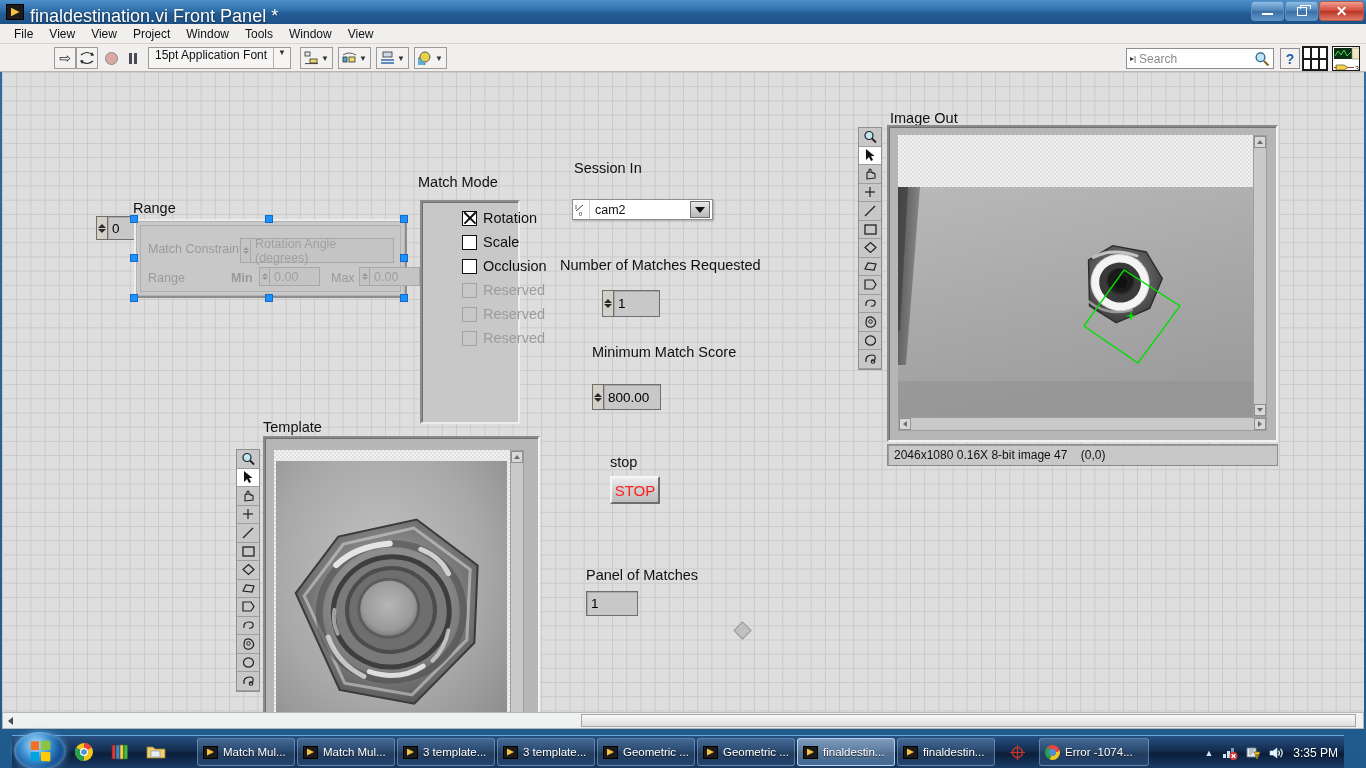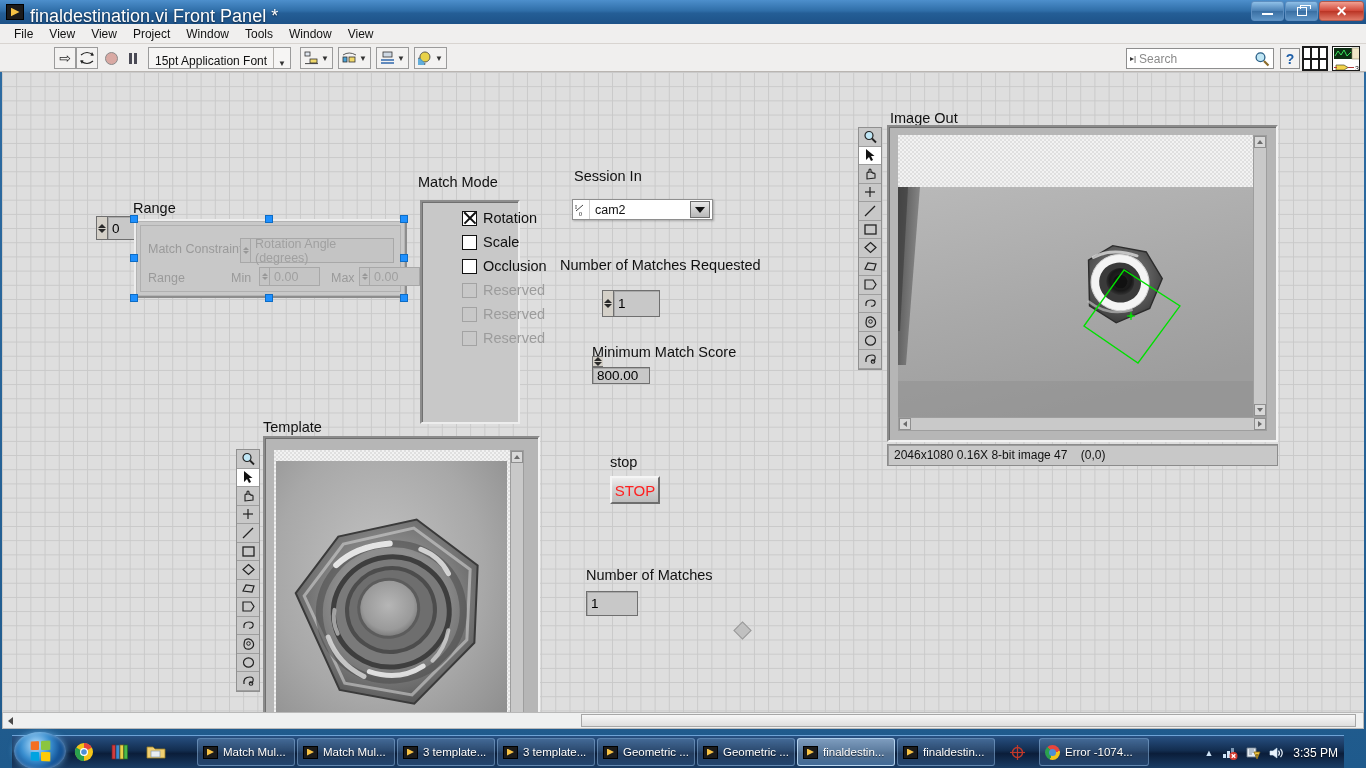--- a/index.html
+++ b/index.html
@@ -70,21 +70,21 @@
     width:22px;height:22px;border:1px solid #9b9b9b;background:#f3f2f1;
     display:flex;align-items:center;justify-content:center; position:relative;
   }
   .tbtn.nb { border:none; background:transparent; }
   .arrow-run { font-size:14px; color:#222; }
   .circ { width:13px;height:13px;border-radius:50%;background:#d9a9a3;border:1px solid #8a8a8a; }
   .pausebars { display:flex; gap:2px; }
   .pausebars i { display:block; width:3px;height:11px;background:#4a4a55; }
   .fontbox {
     height:22px; border:1px solid #9b9b9b; background:#f6f5f4;
-    display:flex;align-items:flex-end; font-size:12px; color:#111;
+    display:flex;align-items:flex-start; font-size:12px; color:#111;
   }
   .fontbox .lbl { padding:0 6px; white-space:nowrap; }
   .fontbox .sep { width:1px;height:20px;background:#b5b2ae; }
   .fontbox .cv { width:16px;text-align:center;font-size:8px;color:#333; }
   .align-btn {
     height:22px;border:1px solid #9b9b9b;background:#f3f2f1;
     display:flex;align-items:center;gap:2px;padding:0 3px;
   }
   .align-btn .cv{font-size:8px;color:#333;}
   .searchwrap {
@@ -481,21 +481,21 @@
         <div style="position:absolute;left:7px;top:16px;" class="dim-text">Match Constraints</div>
         <div style="position:absolute;left:99px;top:12px;display:flex;height:25px;">
           <div class="dim-spin">
               <i class="up"></i>
               <i class="dn"></i>
             </div>
           <div class="dim-field" style="width:144px;">Rotation Angle (degrees)</div>
         </div>
 
         <div style="position:absolute;left:7px;top:45px;" class="dim-text">Range</div>
-        <div style="position:absolute;left:90px;top:45px;" class="dim-text">Min</div>
+        <div style="position:absolute;left:90px;top:45px;font-weight:bold;" class="dim-text">Min</div>
         <div style="position:absolute;left:118px;top:41px;display:flex;height:19px;">
           <div class="dim-spin">
               <i class="up"></i>
               <i class="dn"></i>
             </div>
           <div class="dim-field" style="width:51px;">0.00</div>
         </div>
         <div style="position:absolute;left:190px;top:45px;" class="dim-text">Max</div>
         <div style="position:absolute;left:218px;top:41px;display:flex;height:19px;">
           <div class="dim-spin">
@@ -537,21 +537,21 @@
       <div class="chkrow">
         <span class="chkbox dim"></span>
         <span class="chktxt dim">Reserved</span>
       </div>
       <div class="chkrow">
         <span class="chkbox dim"></span>
         <span class="chktxt dim">Reserved</span>
       </div>
     </div>
 
-    <div class="lv-label" style="left:572px; top:96px;">Session In</div>
+    <div class="lv-label" style="left:572px; top:88px;">Session In</div>
     <div class="ring" style="left:570px; top:127px; width:141px;">
       <div class="refnum">
         <svg width="14" height="15" viewBox="0 0 14 15">
           <text x="1" y="7" font-size="6" fill="#111" font-family="serif">I</text>
           <line x1="2" y1="9" x2="9" y2="3" stroke="#111" stroke-width="0.8"></line>
           <text x="5" y="14" font-size="6" fill="#111" font-family="serif">0</text>
         </svg>
       </div>
       <div class="rv">cam2</div>
       <div class="rbtn"></div>
@@ -560,34 +560,34 @@
     <div class="lv-label" style="left:558px; top:185px;">Number of Matches Requested</div>
     <div class="num-ctl" style="left:600px; top:218px; height:27px;">
       <div class="spin">
           <i class="up"></i>
           <i class="dn"></i>
         </div>
       <div class="num-field" style="width:47px;">1</div>
     </div>
 
     <div class="lv-label" style="left:590px; top:272px;">Minimum Match Score</div>
-    <div class="num-ctl" style="left:590px; top:284px; height:26px;flex-direction:column;">
+    <div class="num-ctl" style="left:590px; top:312px; height:26px;">
       <div class="spin">
           <i class="up"></i>
           <i class="dn"></i>
         </div>
       <div class="num-field" style="width:58px;">800.00</div>
     </div>
 
     <div class="lv-label" style="left:608px; top:382px;">stop</div>
     <div class="stopbtn" style="left:608px; top:404px;">
       <span>STOP</span>
     </div>
 
-    <div class="lv-label" style="left:584px; top:495px;">Number of Matches</div>
+    <div class="lv-label" style="left:584px; top:495px;">Panel of Matches</div>
     <div class="num-field" style="position:absolute;left:584px; top:519px; width:52px; height:25px;">1</div>
 
     <div class="lv-label" style="left:261px; top:347px;">Template</div>
     <div class="imaq" style="left:234px; top:364px; width:304px; height:352px;">
       <div class="imaq-frame" style="left:27px; top:0; width:277px; height:348px;"></div>
 
       <div class="imaq-toolpal" style="left:0; top:13px; height:243px;">
         <div class="tool">
           <svg width="15" height="14" viewBox="0 0 15 14">
               <circle cx="6" cy="5.5" r="4" fill="#bfe6f5" stroke="#222" stroke-width="1.2"></circle>

